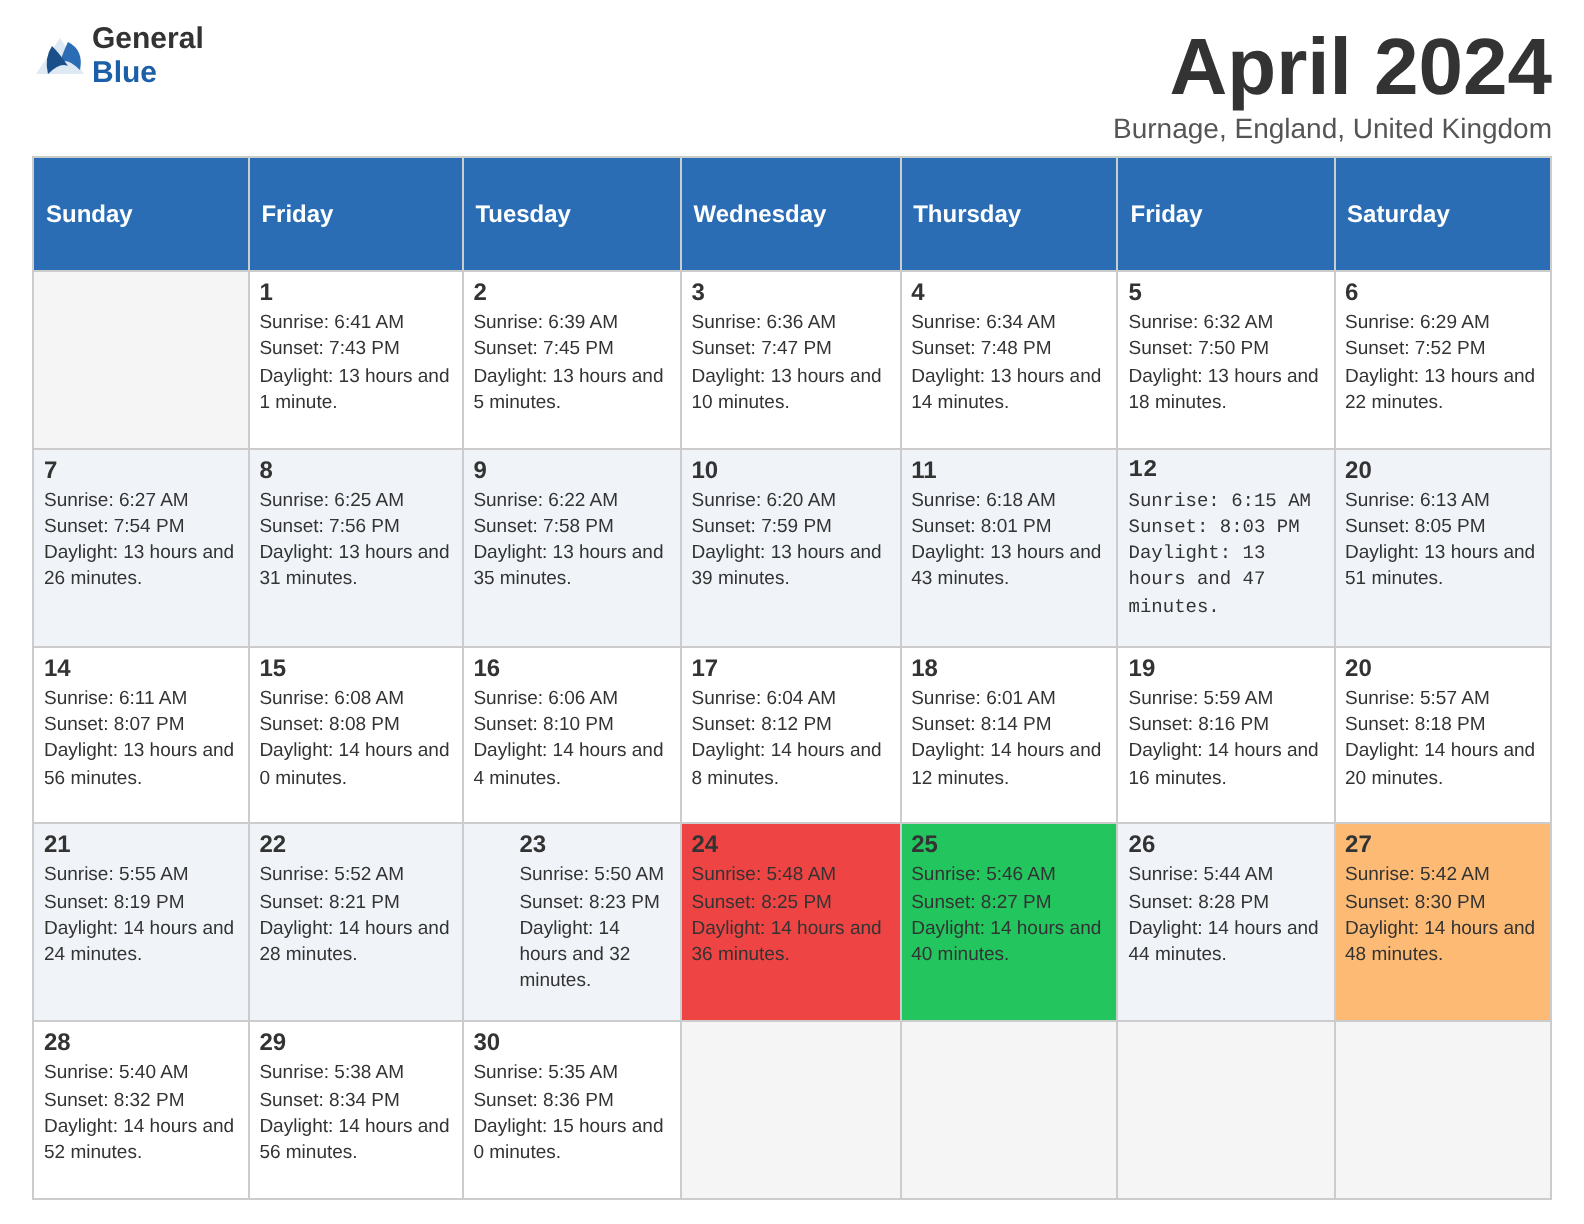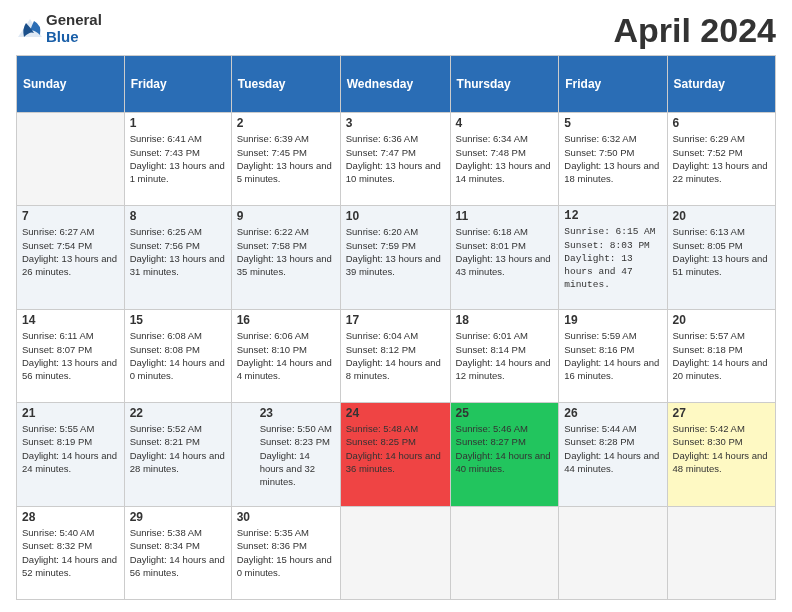--- a/index.html
+++ b/index.html
@@ -45,21 +45,21 @@
     }
     .logo-icon {
       width: 28px;
       height: 28px;
       margin-right: 2px;
     }
     .title-section {
       text-align: right;
     }
     .main-title {
-      font-size: 34px;
+      font-size: 40px;
       font-weight: bold;
       color: #333;
       line-height: 1.1;
     }
     .subtitle {
       font-size: 14px;
       color: #555;
     }
     .calendar-table {
       width: 100%;
@@ -116,20 +116,21 @@
         <path d="M18 6 Q26 10 24 20 Q18 14 14 16 Q16 10 18 6Z" fill="#2a6db5"></path>
         <path d="M10 8 Q6 14 8 22 Q14 16 18 18 Q14 12 10 8Z" fill="#1a4f8a"></path>
       </svg>
       <div class="logo-text">
         <span class="logo-general">General</span>
         <span class="logo-blue">Blue</span>
       </div>
     </div>
     <div class="title-section">
       <div class="main-title">April 2024</div>
+      <div class="subtitle">Burnage, England, United Kingdom</div>
     </div>
   </div>
 
   <table class="calendar-table">
     <thead>
       <tr>
         <th>Sunday</th>
         <th>Friday</th>
         <th>Tuesday</th>
         <th>Wednesday</th>
@@ -244,21 +245,21 @@
             <div class="day-info">Sunrise: 5:48 AM<br>Sunset: 8:25 PM<br>Daylight: 14 hours and 36 minutes.</div>
           </td>
           <td style="background: #22c55e;">
             <span class="day-number">25</span>
             <div class="day-info">Sunrise: 5:46 AM<br>Sunset: 8:27 PM<br>Daylight: 14 hours and 40 minutes.</div>
           </td>
           <td style="background: rgb(240, 244, 248);">
             <span class="day-number">26</span>
             <div class="day-info">Sunrise: 5:44 AM<br>Sunset: 8:28 PM<br>Daylight: 14 hours and 44 minutes.</div>
           </td>
-          <td style="background: #fef9c3;">
+          <td style="background: #fdba74;">
             <span class="day-number">27</span>
             <div class="day-info">Sunrise: 5:42 AM<br>Sunset: 8:30 PM<br>Daylight: 14 hours and 48 minutes.</div>
           </td>
         </tr>
         <tr>
           <td>
             <span class="day-number">28</span>
             <div class="day-info">Sunrise: 5:40 AM<br>Sunset: 8:32 PM<br>Daylight: 14 hours and 52 minutes.</div>
           </td>
           <td>

